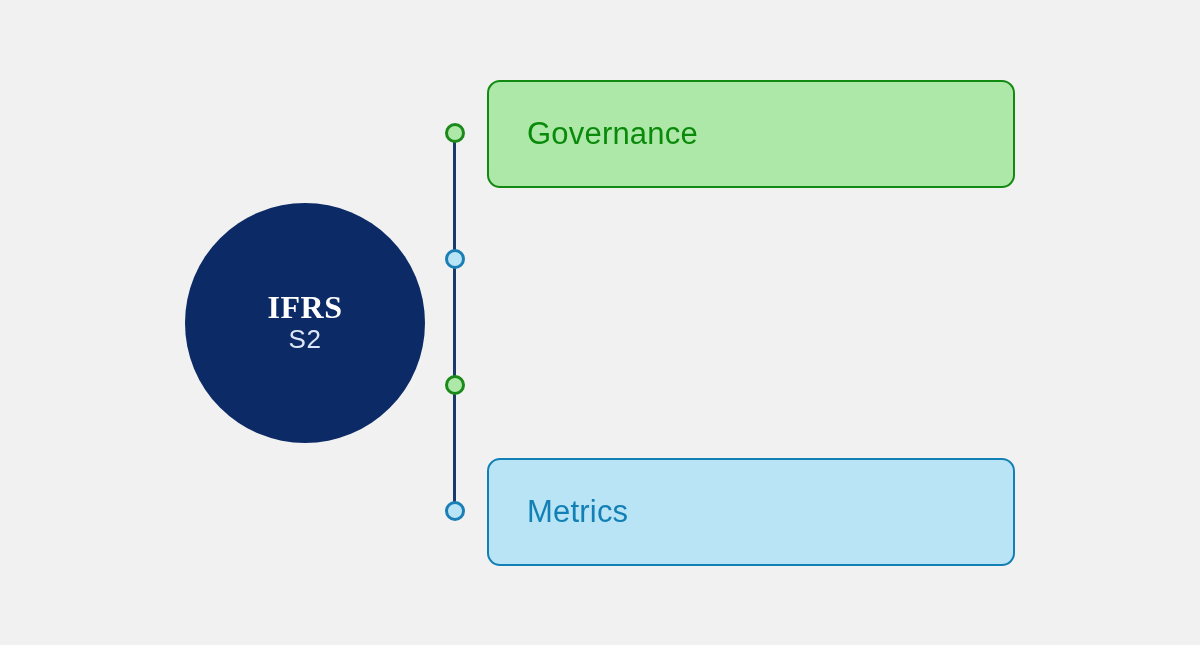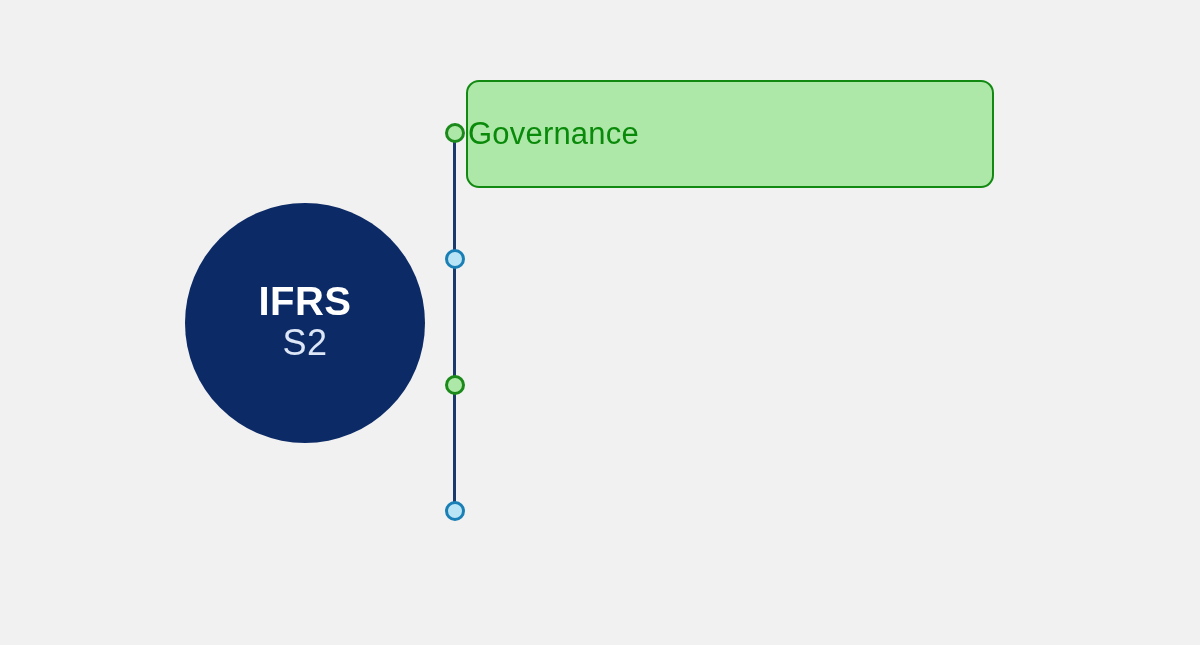--- a/index.html
+++ b/index.html
@@ -32,29 +32,30 @@
     border-radius: 50%;
     background: #0c2a66;
     display: flex;
     flex-direction: column;
     align-items: center;
     justify-content: center;
     box-sizing: border-box;
   }
   .hub-line-primary {
     color: #ffffff;
-    font-size: 40px;
+    font-size: 32px;
     font-weight: bold;
     letter-spacing: 0.5px;
     line-height: 1.02;
     text-align: center;
+    font-family: Liberation Serif, serif;
   }
   .hub-line-secondary {
     color: #dde6f7;
-    font-size: 36px;
+    font-size: 26px;
     font-weight: normal;
     letter-spacing: 0.5px;
     line-height: 1.18;
     text-align: center;
   }
 
   
   .rail-line {
     position: absolute;
     left: 453px;
@@ -78,27 +79,28 @@
     background: #aee8a8;
   }
   .rail-dot.dot-blue {
     border-color: #1a7fb5;
     background: #b8e4f5;
   }
 
   
   .pillar-box {
     position: absolute;
-    left: 466px;
+    left: 487px;
     width: 528px;
     height: 108px;
     border-radius: 13px;
     box-sizing: border-box;
     display: flex;
     align-items: center;
+    padding-left: 38px;
   }
   .pillar-box.box-green {
     background: #aee8a8;
     border: 2px solid #128a12;
   }
   .pillar-box.box-blue {
     background: #b8e4f5;
     border: 2px solid #1380b5;
   }
   .pillar-label {
@@ -126,14 +128,17 @@
   <div class="rail-dot dot-blue" style="top:249px;"></div>
   <div class="rail-dot dot-green" style="top:375px;"></div>
   <div class="rail-dot dot-blue" style="top:501px;"></div>
 
   <div class="pillar-box box-green" style="top:80px;">
     <span class="pillar-label">Governance</span>
   </div>
 
 
 
+  <div class="pillar-box box-blue" style="top:458px;">
+    <span class="pillar-label">Metrics</span>
+  </div>
 
 </div>
 
 </body></html>

